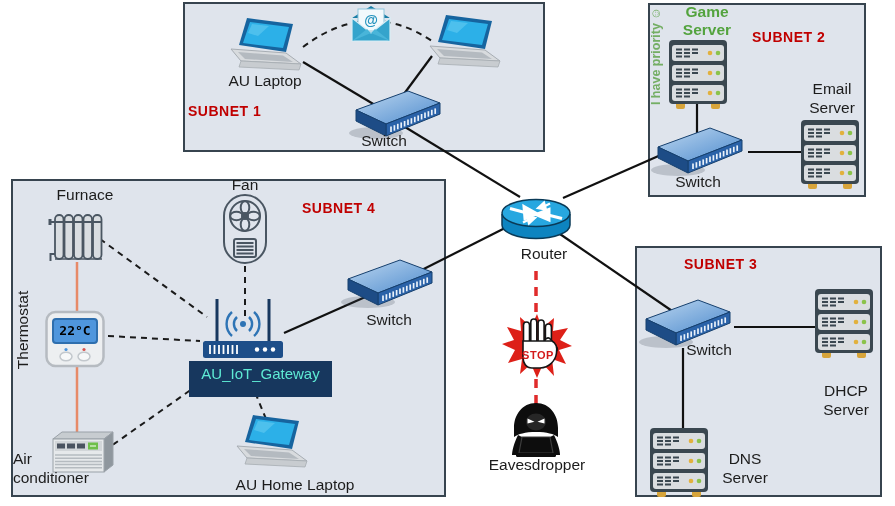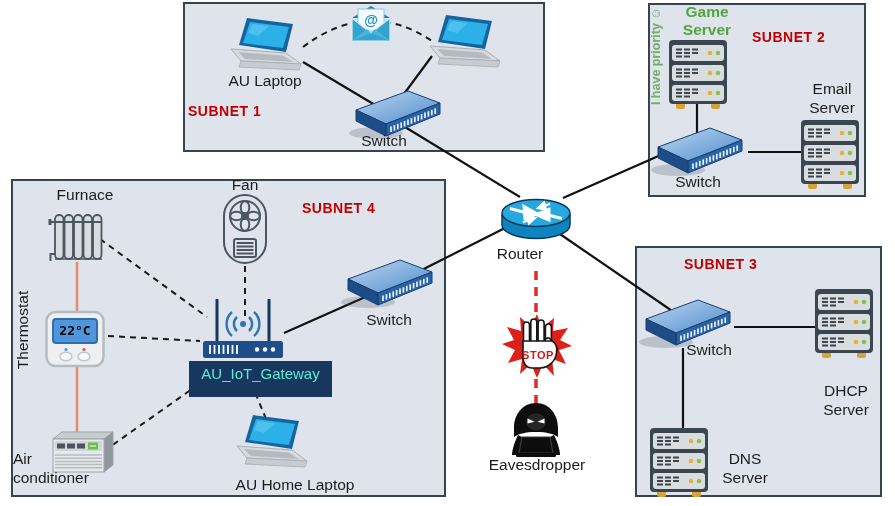--- a/index.html
+++ b/index.html
@@ -321,17 +321,17 @@
   <div class="subnet-title" style="left:302px;top:200px;">SUBNET 4</div>
   <div class="lbl" style="left:30px;top:186px;width:110px;">Furnace</div>
   <div class="lbl" style="left:219px;top:176px;width:52px;">Fan</div>
   <div class="lbl rot" style="left:-32px;top:321px;width:110px;height:18px;">Thermostat</div>
   <div class="thermo-reading" style="left:55px;top:323px;width:40px;">22°C</div>
   <div class="gateway-label" style="left:189px;top:361px;width:143px;">AU_IoT_Gateway</div>
   <div class="lbl" style="left:356px;top:311px;width:66px;">Switch</div>
   <div class="lbl lbl-left" style="left:13px;top:450px;width:88px;">Air conditioner</div>
   <div class="lbl" style="left:228px;top:476px;width:134px;">AU Home Laptop</div>
 
-  <div class="lbl" style="left:488px;top:245px;width:64px;">Router</div>
+  <div class="lbl" style="left:512px;top:245px;width:64px;">Router</div>
   <div class="stop-text" style="left:519px;top:349px;width:38px;">STOP</div>
   <div class="lbl" style="left:482px;top:456px;width:110px;">Eavesdropper</div>
 
 </div>
 
 </body></html>

